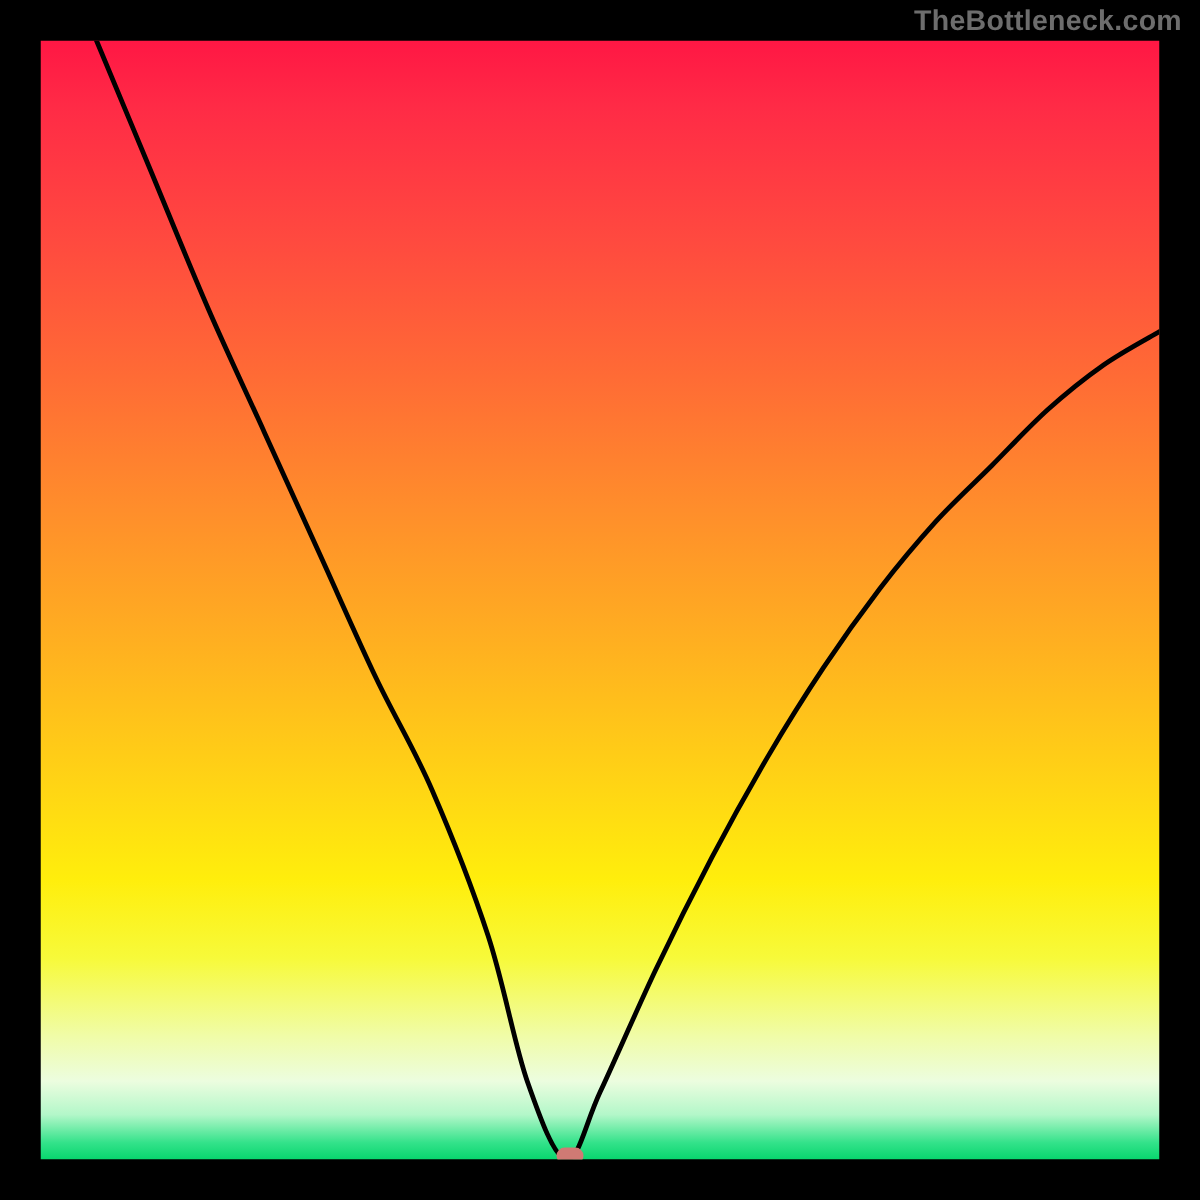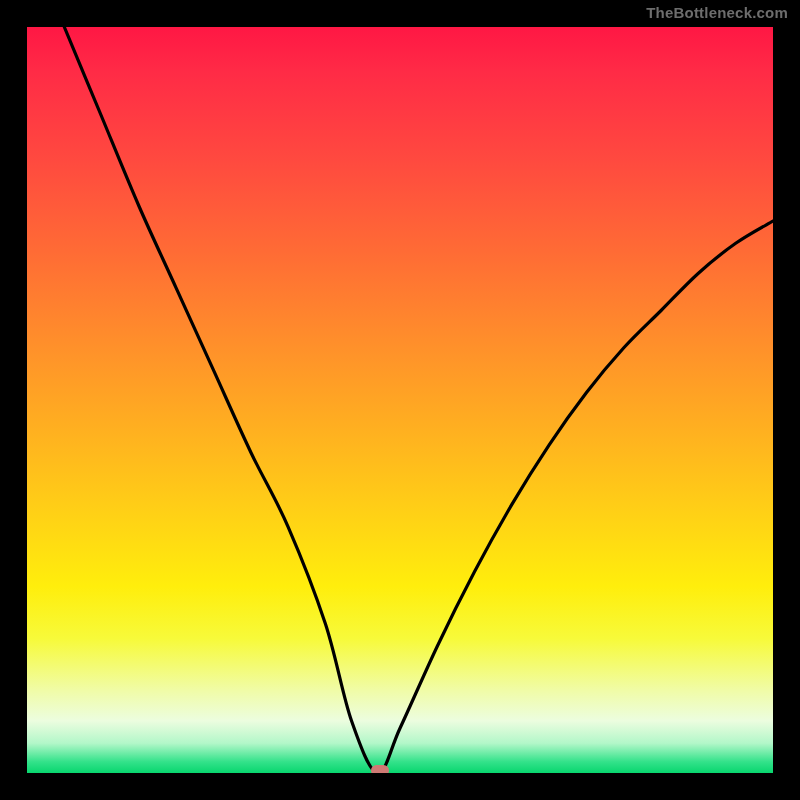--- a/index.html
+++ b/index.html
@@ -16,21 +16,21 @@
     top: 0;
     width: 800px;
     height: 800px;
     background: #000;
   }
   .watermark {
     position: absolute;
     top: 4px;
     right: 12px;
     font-family: Arial, Helvetica, sans-serif;
-    font-size: 15px;
+    font-size: 19px;
     font-weight: 600;
     color: #6d6d6d;
     letter-spacing: 0.2px;
   }
   .plot {
     position: absolute;
     left: 27px;
     top: 27px;
     width: 746px;
     height: 746px;

